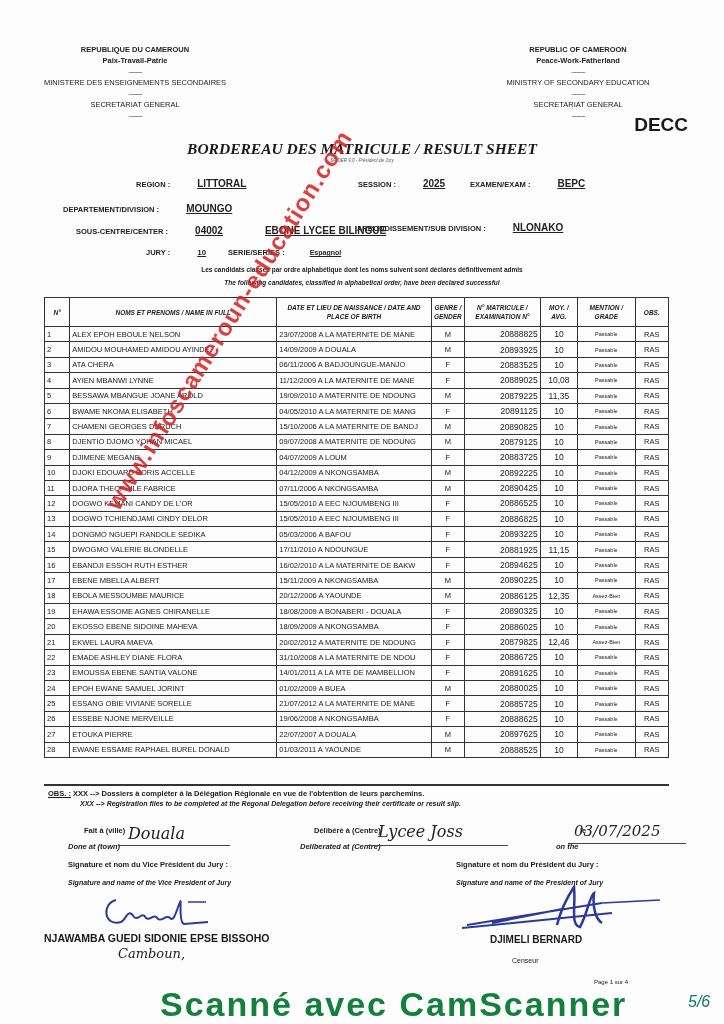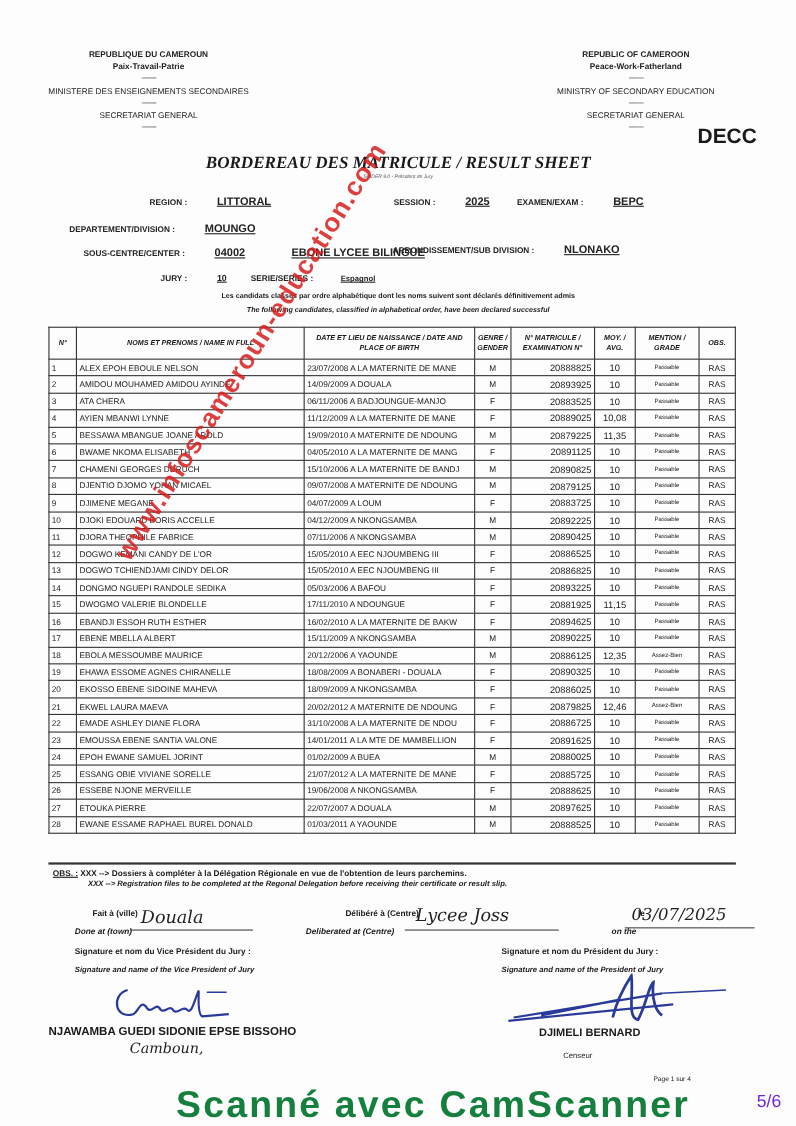--- a/index.html
+++ b/index.html
@@ -31,21 +31,21 @@
   .obs2 { position:absolute; left:80px; top:800px; font-size:7px; font-style:italic; font-weight:bold; }
   .sig-lbl { position:absolute; font-size:7.5px; font-weight:bold;padding-left:20px; }
   .sig-lbl.it { font-style:italic; }
   .hand { position:absolute; font-family:"DejaVu Serif", serif; font-style:italic; font-size:16px; color:#222; }
   .line { position:absolute; border-top:1px solid #444; }
   .name { position:absolute; font-size:10px; font-weight:bold; }
   .small { position:absolute; font-size:6px; }
   .watermark { position:absolute; left:100px; top:500px; font-size:24px; font-weight:bold; color:#d81e1e; opacity:0.85;
                transform:rotate(-58deg); transform-origin:left top; white-space:nowrap; letter-spacing:1px; }
   .scanner { position:absolute; top:985px; left:160px; font-size:34px; font-weight:bold; color:#15803d; letter-spacing:2px; }
-  .pagenum { position:absolute; top:993px; left:688px; font-size:16px; color:#6d28d9; }
+  .pagenum { position:absolute; top:993px; left:688px; font-size:16px; color:#0f766e;font-style:italic; }
   .sigsvg { position:absolute; }
 </style>
 </head>
 <body>
 
 <div class="hdr left">
   <div class="b">REPUBLIQUE DU CAMEROUN</div>
   <div class="b">Paix-Travail-Patrie</div>
   <div class="sep">----------</div>
   <div>MINISTERE DES ENSEIGNEMENTS SECONDAIRES</div>
@@ -399,21 +399,21 @@
   <span>XXX --&gt; Dossiers à compléter à la Délégation Régionale en vue de l'obtention de leurs parchemins.</span>
 </div>
 <div class="obs2">XXX --&gt; Registration files to be completed at the Regonal Delegation before receiving their certificate or result slip.</div>
 
 <div class="sig-lbl" style="top:826px; left:64px;">Fait à (ville)</div>
 <div class="sig-lbl it" style="top:842px; left:48px;">Done at (town)</div>
 <div class="hand" style="top:824px; left:128px;">Douala</div>
 <div class="line" style="top:845px; left:118px; width:112px;"></div>
 
 <div class="sig-lbl" style="top:826px; left:294px;">Délibéré à (Centre)</div>
-<div class="sig-lbl it" style="top:842px; left:258px;">Deliberated at (Centre)</div>
+<div class="sig-lbl it" style="top:842px; left:280px;">Deliberated at (Centre)</div>
 <div class="hand" style="top:822px; left:378px;">Lycee Joss</div>
 <div class="line" style="top:845px; left:368px; width:140px;"></div>
 
 <div class="sig-lbl" style="top:826px; left:560px;">le</div>
 <div class="sig-lbl it" style="top:842px; left:536px;">on the</div>
 <div class="hand" style="top:822px; left:574px; font-size:15px;">03/07/2025</div>
 <div class="line" style="top:843px; left:568px; width:118px;"></div>
 
 <div class="sig-lbl" style="top:860px; left:48px;">Signature et nom du Vice Président du Jury :</div>
 <div class="sig-lbl it" style="top:879px; left:48px; font-size:7px;">Signature and name of the Vice President of Jury</div>

